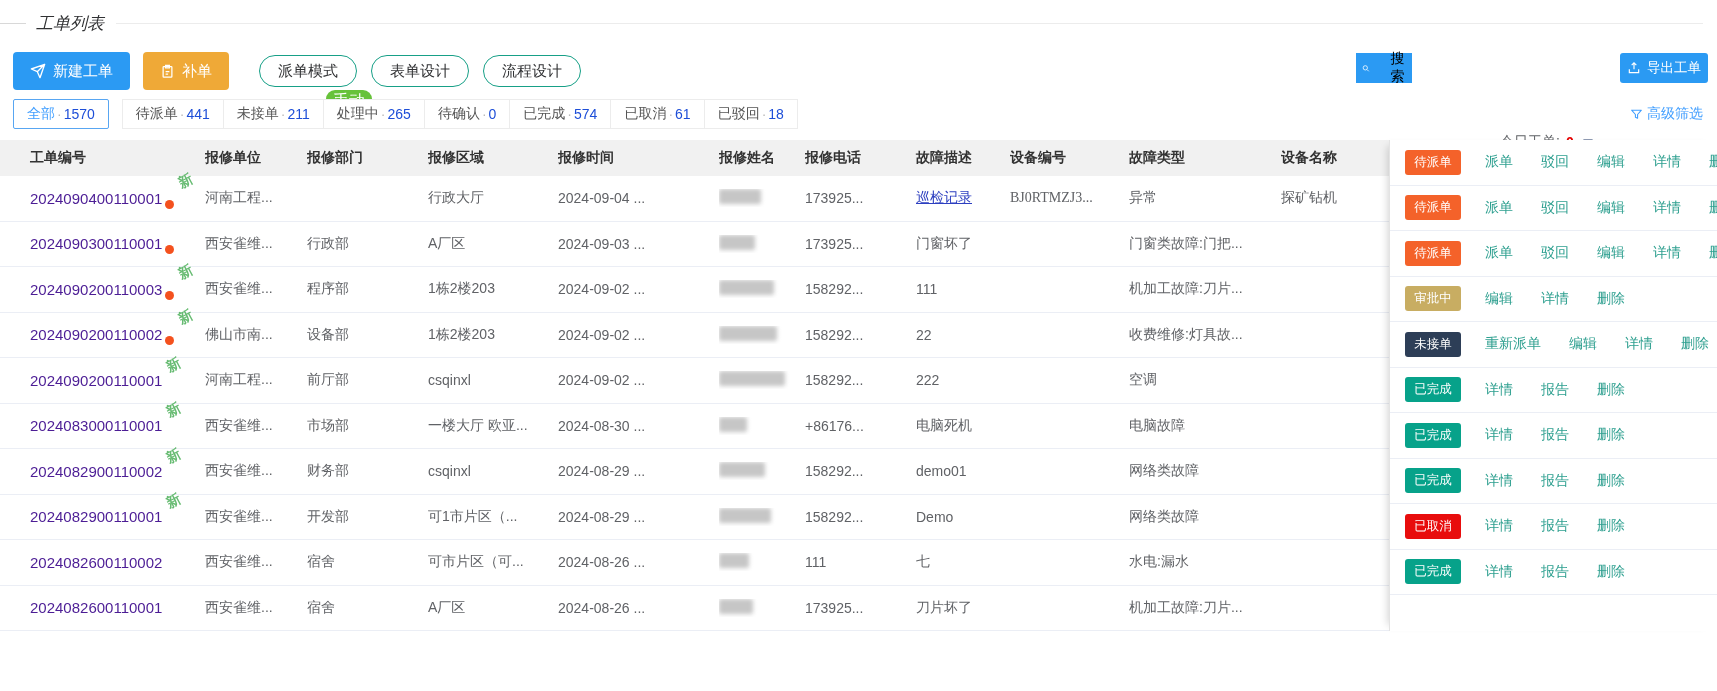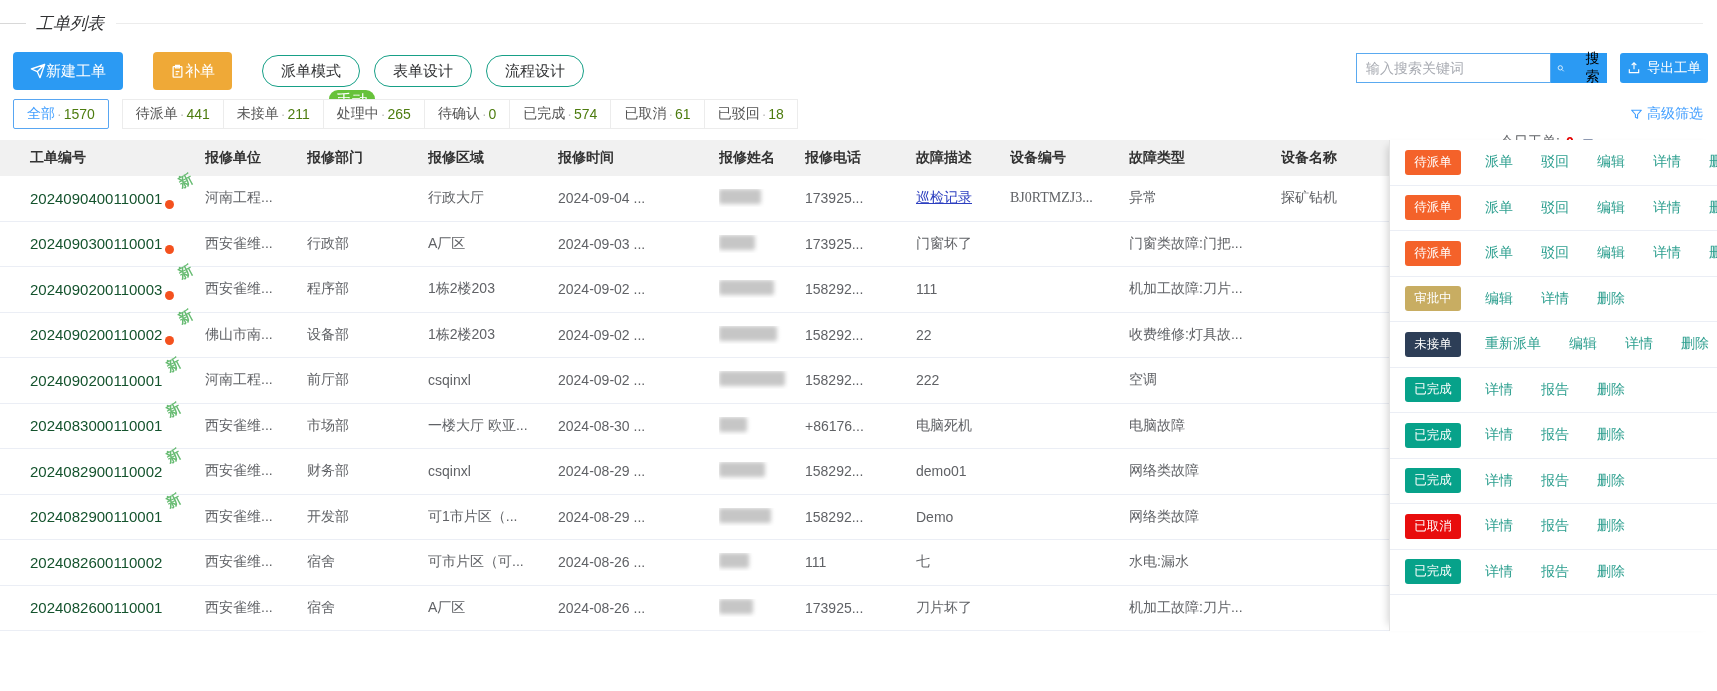--- a/index.html
+++ b/index.html
@@ -7,24 +7,24 @@
   *{box-sizing:border-box;}
 
   
   .title-row{position:absolute;top:12px;left:0;width:1703px;display:flex;align-items:center;font-style:italic;}
   .dash{width:26px;height:1px;background:#d8d8d8;flex:none;}
   .page-title{font-size:17px;color:#303133;margin:0 12px 0 10px;white-space:nowrap;}
   .title-line{flex:1;height:1px;background:#ececec;}
 
   
   .toolbar{position:absolute;top:52px;left:13px;height:38px;display:flex;align-items:center;}
-  .btn{display:inline-flex;align-items:center;border-radius:4px;color:#fff;font-size:15px;
+  .btn{display:inline-flex;align-items:center;gap:7px;border-radius:4px;color:#fff;font-size:15px;
        padding:0 17px;height:38px;cursor:pointer;border:none;white-space:nowrap;}
   .btn-blue{background:#2b9af3;}
-  .btn-orange{background:#efa937;margin-left:30px;}
+  .btn-orange{background:#efa937;margin-left:13px;}
   .pill{display:inline-flex;align-items:center;height:32px;padding:0 18px;border:1px solid #17a087;
         border-radius:17px;background:#fff;color:#303133;font-size:15px;margin-left:14px;
         position:relative;cursor:pointer;white-space:nowrap;}
   .pill.first{margin-left:30px;}
   .badge-manual{position:absolute;top:-10px;right:-16px;background:#67c23a;color:#fff;font-size:16px;
         line-height:1;padding:3px 7px;border-radius:9px;margin-top:44px;}
 
   .search-group{position:absolute;top:53px;left:1356px;display:flex;align-items:center;height:30px;}
   .search-input{width:195px;height:30px;border:1px solid #5aaaf0;padding:0 9px;font-size:14px;
         outline:none;color:#333;border-radius:0;}
@@ -34,42 +34,42 @@
   .export-btn{position:absolute;top:53px;left:1620px;width:88px;height:30px;border-radius:3px;
         background:#2b9af3;color:#fff;display:flex;gap:6px;align-items:center;justify-content:center;
         font-size:13.5px;cursor:pointer;border:none;}
 
   
   .tabs{position:absolute;top:99px;left:13px;display:flex;align-items:stretch;height:30px;font-size:14px;}
   .tab{border:1px solid #ececec;margin-left:-1px;display:flex;align-items:center;padding:0 13px;
        color:#555;background:#fff;cursor:pointer;white-space:nowrap;}
   .tab.active{border:1px solid #58a6f2;border-radius:2px;color:#409eff;margin-left:0;margin-right:14px;}
   .tab .tdot{color:#bbb;margin:0 2px;}
-  .tab .count{color:#4d7c0f;}
+  .tab .count{color:#1d4ed8;}
 
   .today{position:absolute;top:106px;left:1500px;font-size:14px;color:#606266;display:flex;align-items:center;cursor:pointer;margin-top:27px;}
   .today-count{color:#e60000;font-weight:bold;margin-left:6px;}
   .caret{width:0;height:0;border-left:5px solid transparent;border-right:5px solid transparent;
          border-top:6px solid #8f9bb3;margin-left:9px;}
   .adv-filter{position:absolute;top:105px;left:1630px;color:#409eff;font-size:14px;display:flex;
          align-items:center;gap:4px;cursor:pointer;}
 
   
   .thead{position:absolute;top:140px;left:0;width:1417px;height:36px;background:#f1f1f1;display:flex;
          align-items:center;font-size:14px;color:#333;font-weight:600;}
   .tbody{position:absolute;top:176px;left:0;width:1417px;}
   .trow{display:flex;align-items:center;height:45.5px;border-bottom:1px solid #ebeef5;font-size:14px;color:#606266;}
   .cell{flex:none;padding-right:8px;white-space:nowrap;overflow:hidden;}
   .c1{width:205px;padding-left:30px;overflow:visible;}
   .c2{width:102px;} .c3{width:121px;} .c4{width:130px;} .c5{width:128px;} .c6{width:86px;margin-left:33px;}
   .c7{width:95px;} .c8{width:110px;padding-left:16px;} .c9{width:119px;font-family:Liberation Serif, serif;} .c10{width:152px;} .c11{width:117px;}
   .c12{width:52px;padding-right:0;}
 
   .idwrap{display:inline-flex;align-items:center;position:relative;}
-  .order-link{color:#14532d;font-size:15px;cursor:pointer;text-decoration:none;}
+  .order-link{color:#4c1d95;font-size:15px;cursor:pointer;text-decoration:none;}
   .dot{width:9px;height:9px;border-radius:50%;background:#f4511e;display:inline-block;margin-left:3px;margin-top:12px;flex:none;}
   .stamp{position:absolute;top:-15px;right:-17px;color:#4db05a;font-size:14px;font-weight:bold;
          transform:rotate(-28deg);opacity:.85;letter-spacing:-2px;}
   .blur-name{height:15px;background:#c6c6c6;border-radius:2px;filter:blur(2px);display:inline-block;}
   .desc-link{color:#2d3fc0;text-decoration:underline;cursor:pointer;}
 
   
   .fixed-panel{position:absolute;top:140px;left:1389px;width:328px;height:491px;background:#fff;
          border-left:1px solid #e3e3e3;box-shadow:-7px 0 8px -6px rgba(0,0,0,.18);z-index:5;}
   .fp-head{height:36px;background:#f7f7f8;display:flex;align-items:center;font-weight:600;color:#333;font-size:14px;}
@@ -113,21 +113,20 @@
   </div>
   <div class="pill">
     <span>表单设计</span>
   </div>
   <div class="pill">
     <span>流程设计</span>
   </div>
 </div>
 
 <div class="search-group">
-  <input class="search-input" placeholder="输入搜索关键词" style="">
   <button class="search-btn">
     <svg width="13" height="13" viewBox="0 0 24 24" fill="none" stroke="#fff" stroke-width="2.4">
         <circle cx="10" cy="10" r="6.5"></circle>
         <path d="M15.5 15.5l5 5"></path>
       </svg>
     <span>搜索</span>
   </button>
 </div>
 <button class="export-btn">
   <svg width="14" height="14" viewBox="0 0 24 24" fill="none" stroke="#fff" stroke-width="2">

